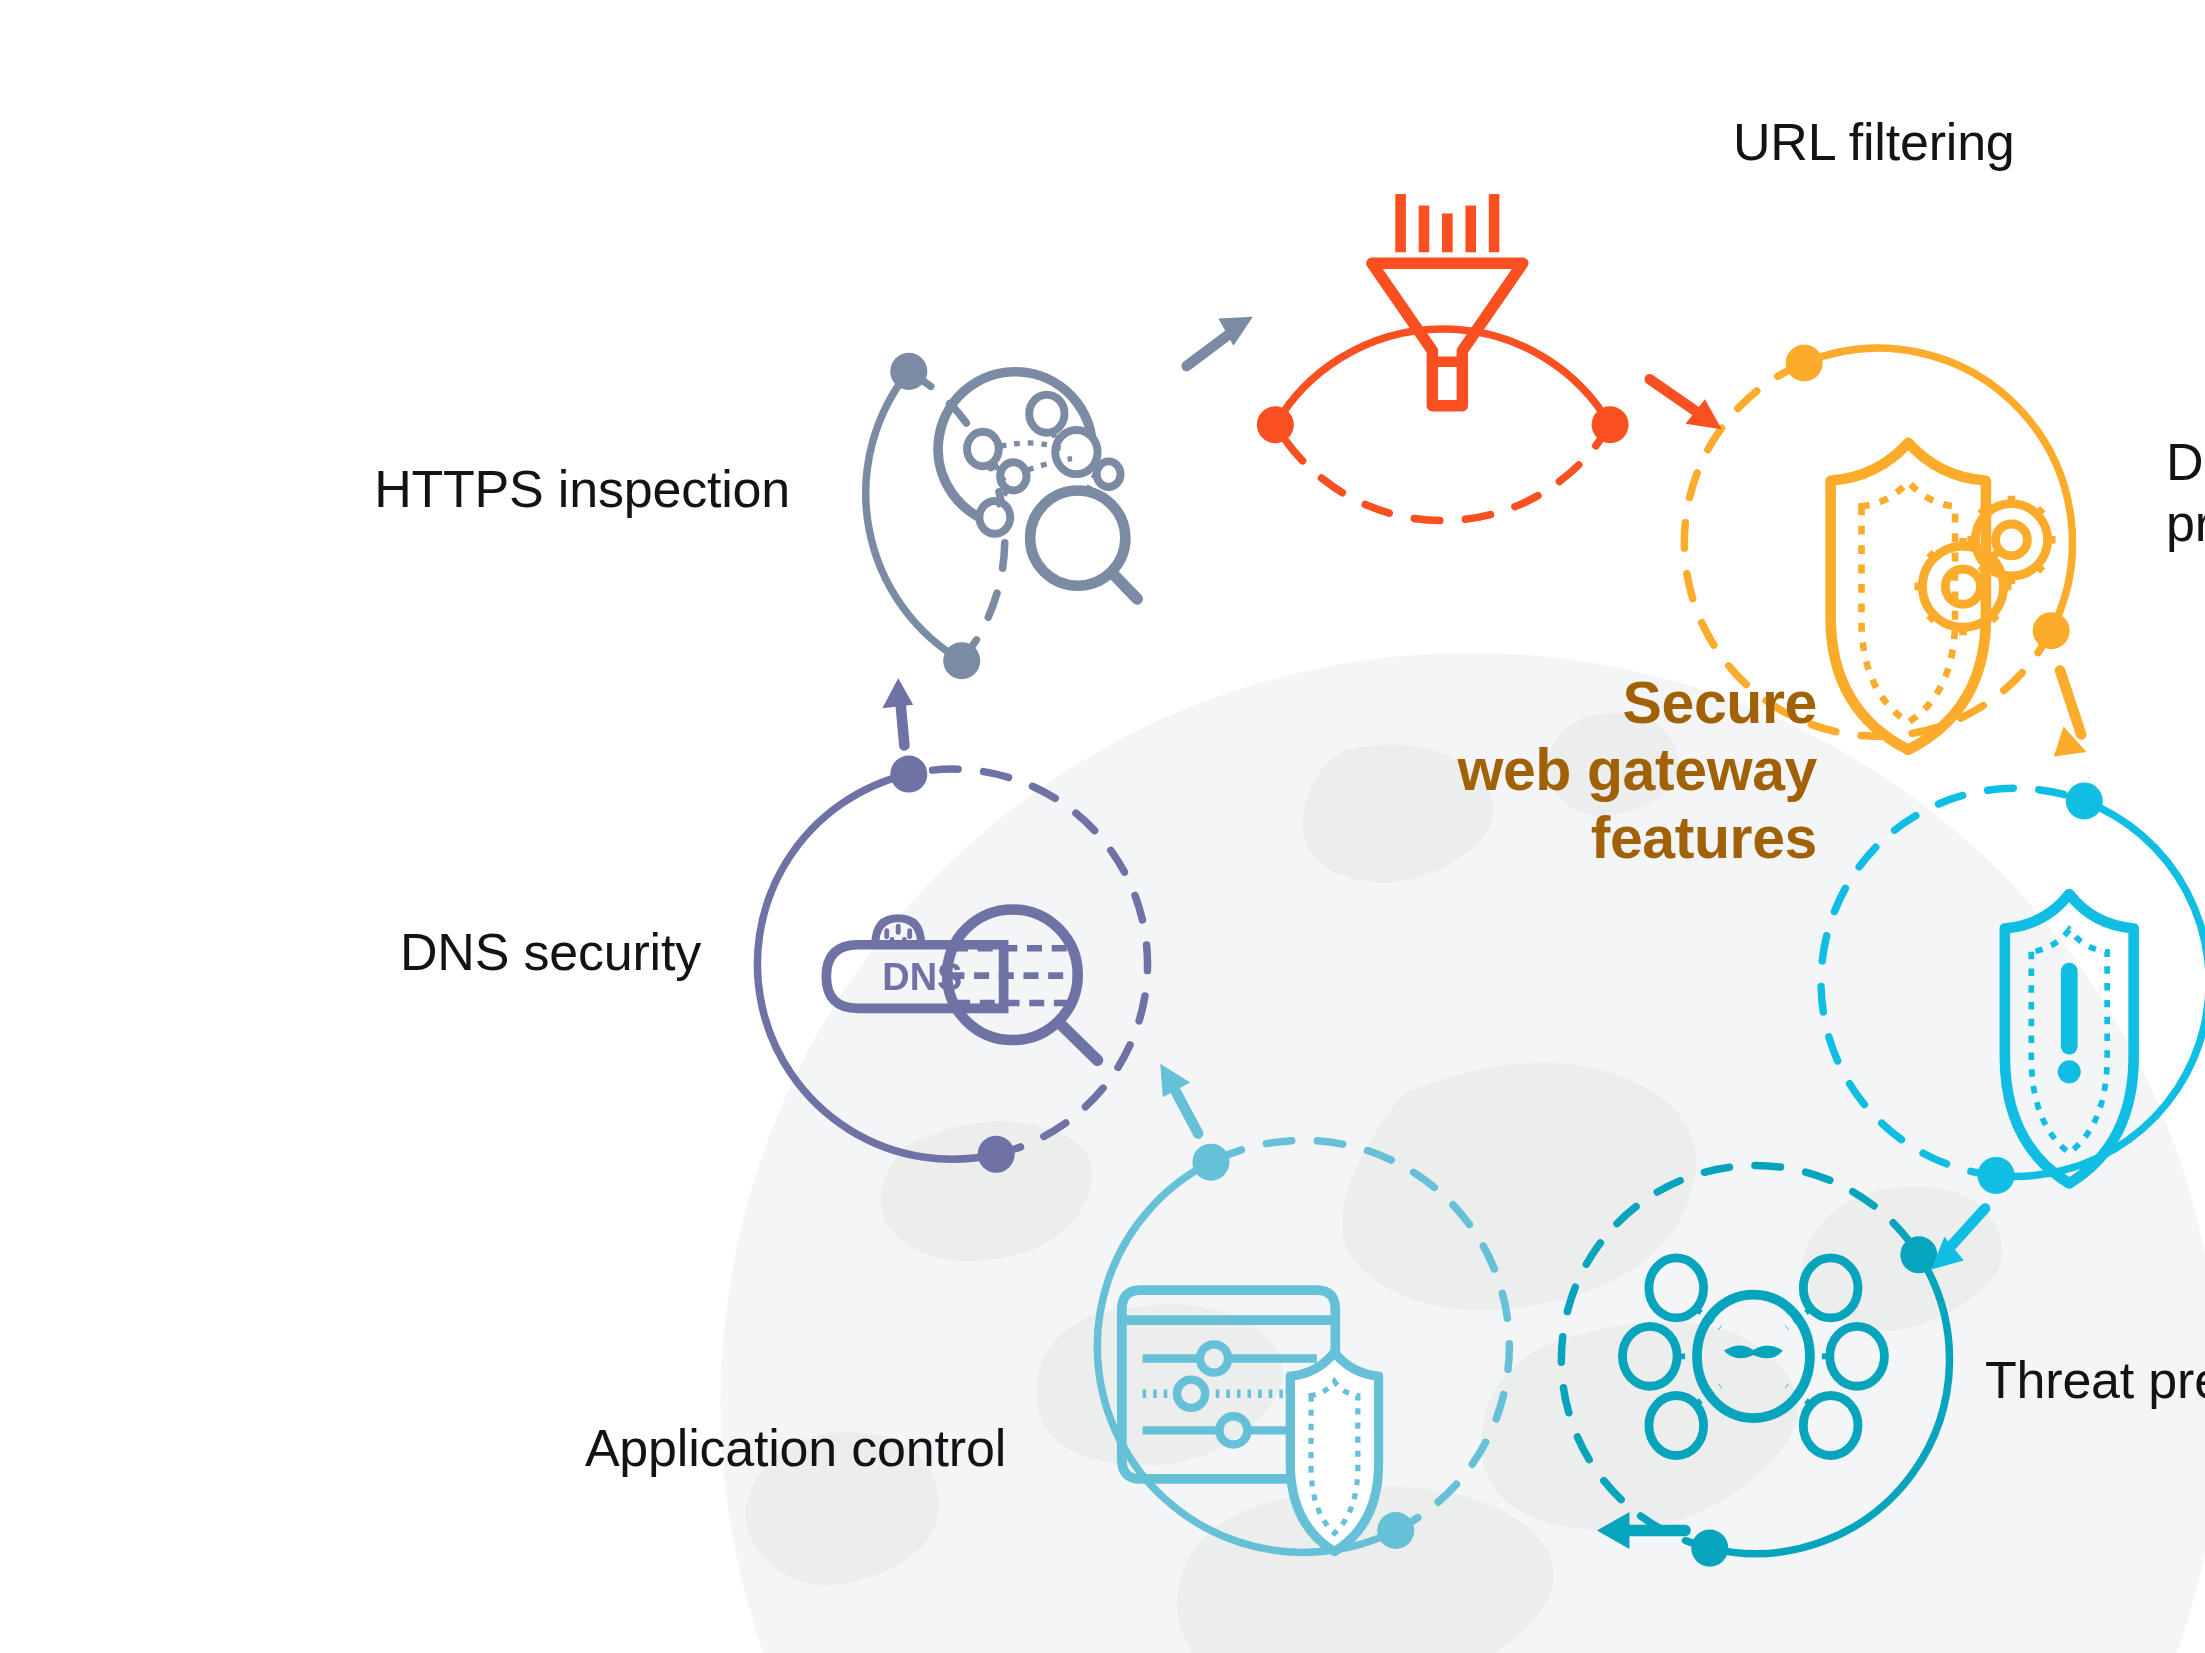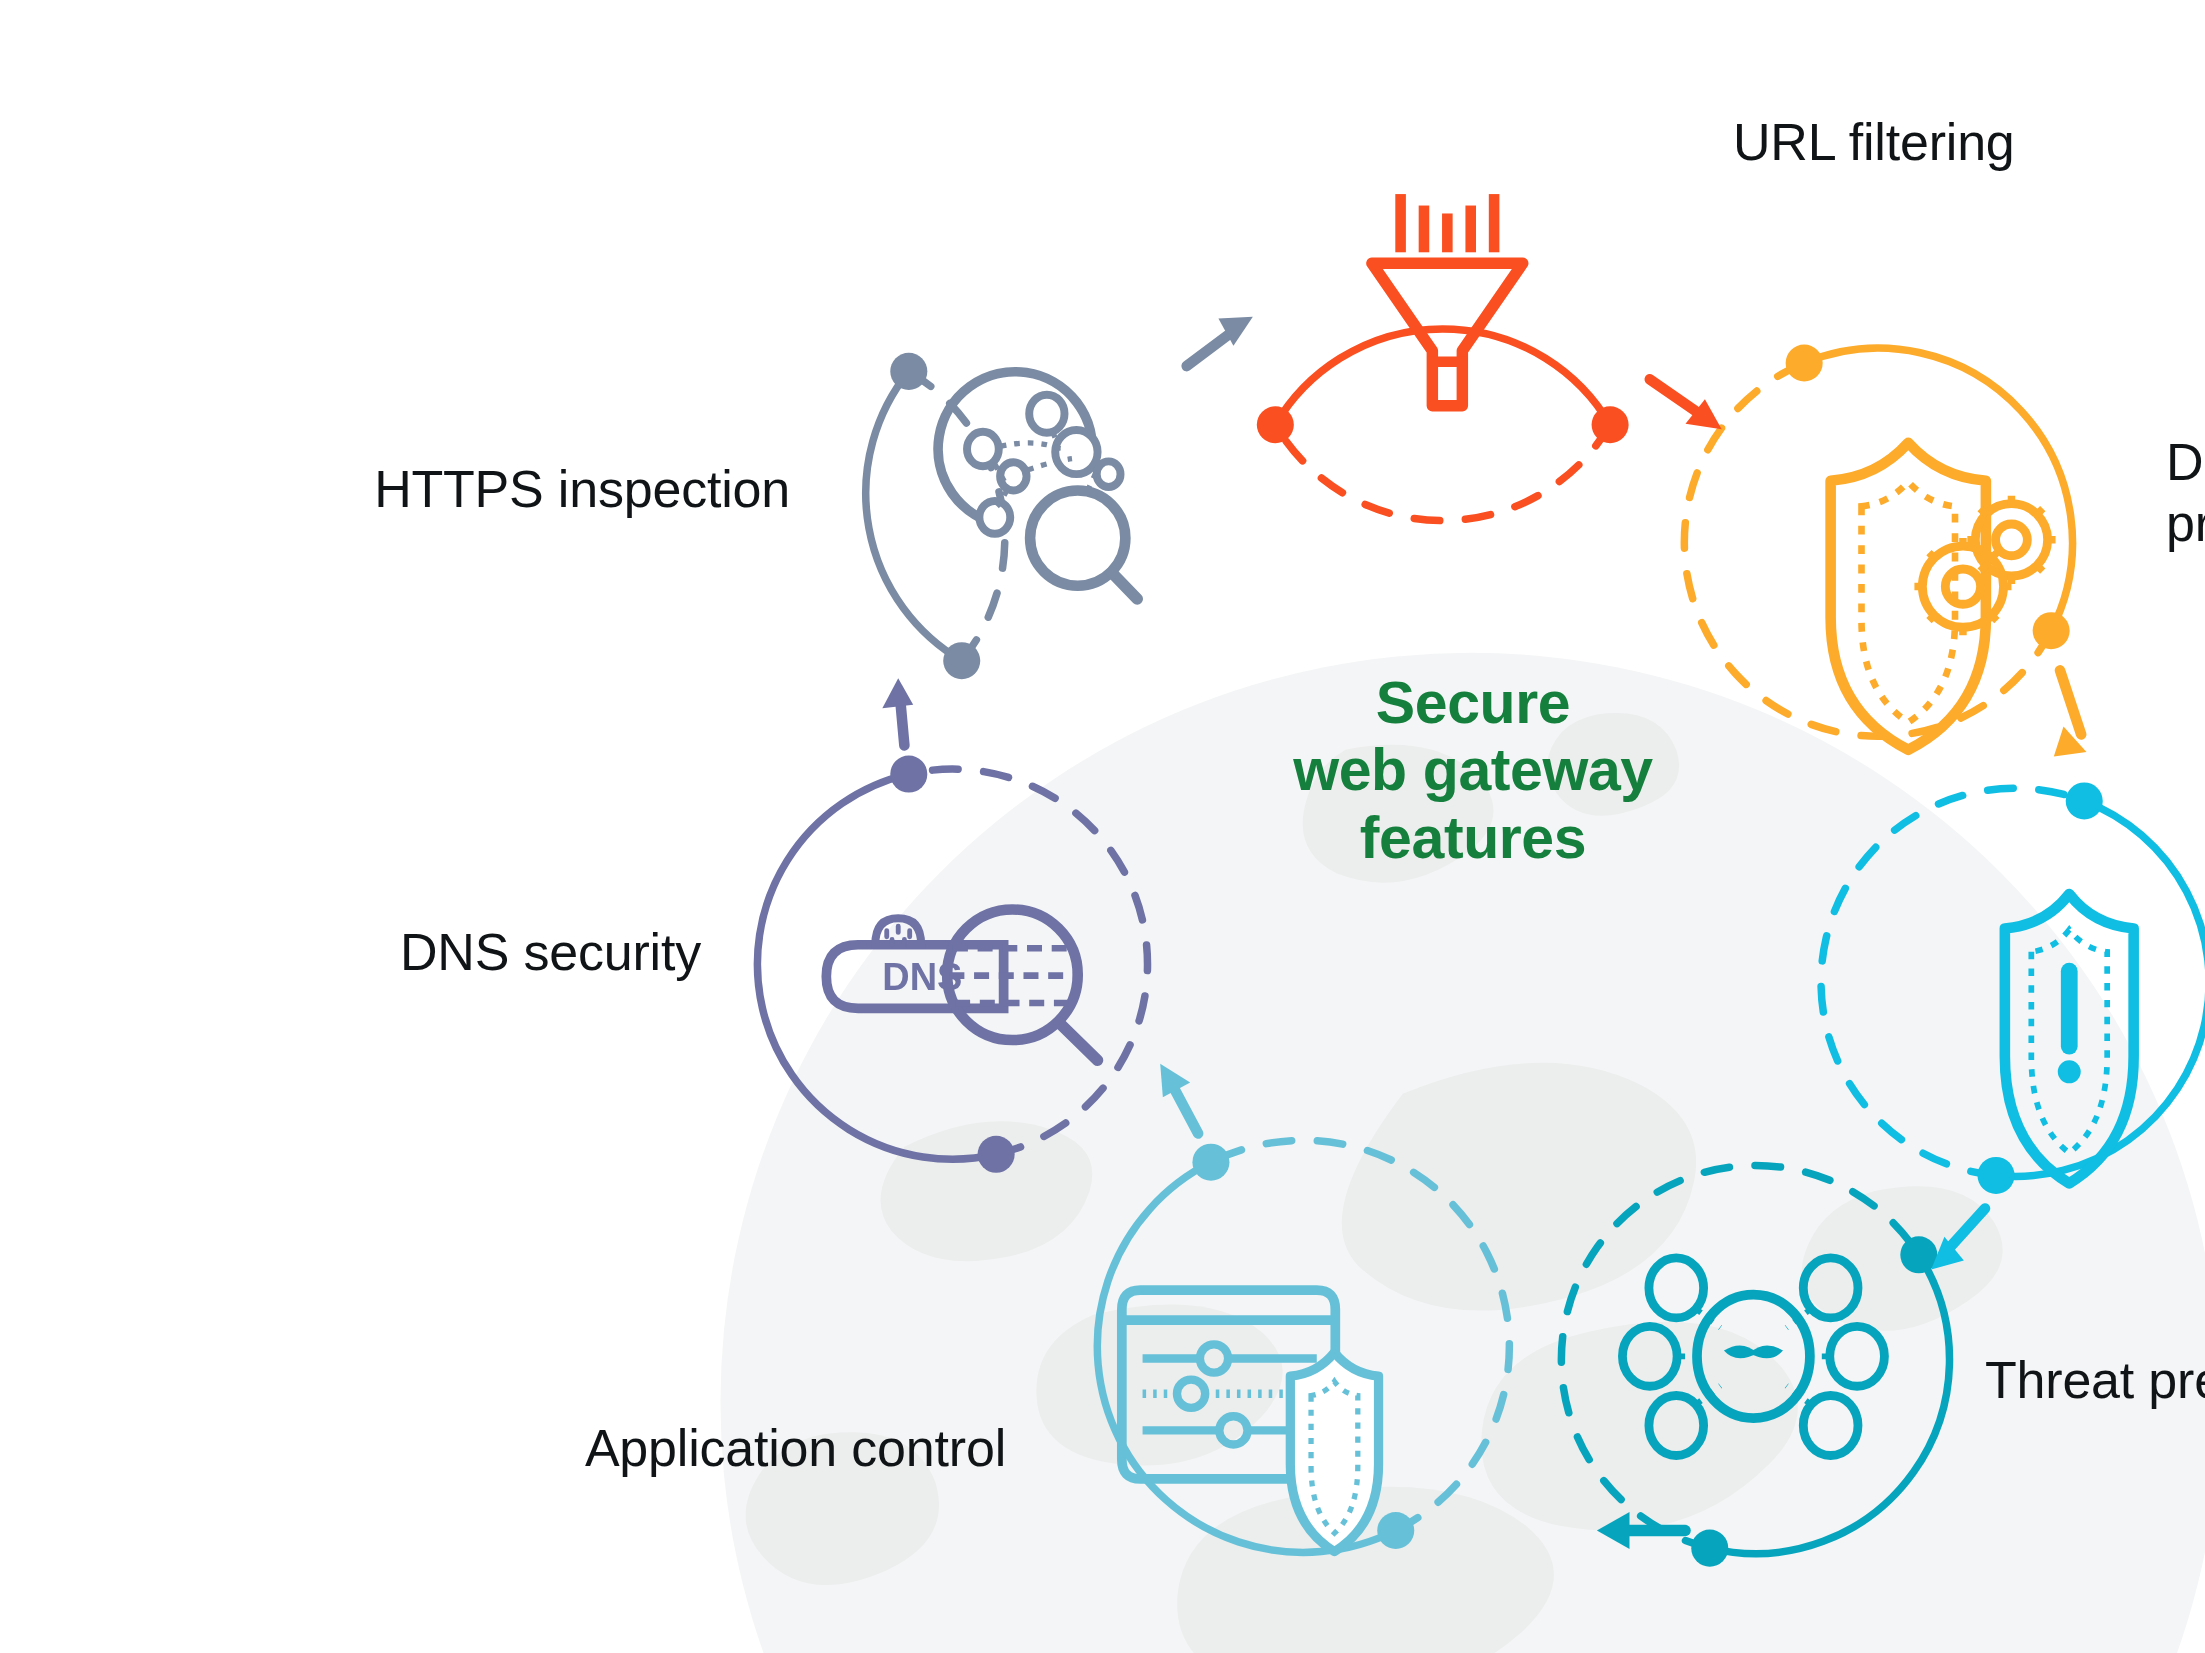--- a/index.html
+++ b/index.html
@@ -10,22 +10,22 @@
   }
   #stage{position:absolute;inset:0;width:2941px;height:1654px;}
   svg#diagram{position:absolute;left:0;top:0;width:2941px;height:1654px;display:block;}
   .label{
     position:absolute;color:#111417;font-weight:400;
     font-size:52px;line-height:1.18;letter-spacing:-0.2px;white-space:pre-line;
   }
   .label.r{text-align:left;}
   .label.l{text-align:right;}
   .center-title{
-    position:absolute;color:#15803d;font-weight:700;font-size:59px;line-height:1.14;
-    text-align:center;white-space:pre-line;letter-spacing:-0.4px;
+    position:absolute;color:#a16207;font-weight:700;font-size:59px;line-height:1.14;
+    text-align:right;white-space:pre-line;letter-spacing:-0.4px;
   }
 </style>
 </head>
 <body>
 
 <div id="stage">
 
 <svg id="diagram" viewBox="0 0 6667 3750">
   <defs>
     <clipPath id="globeClip">

